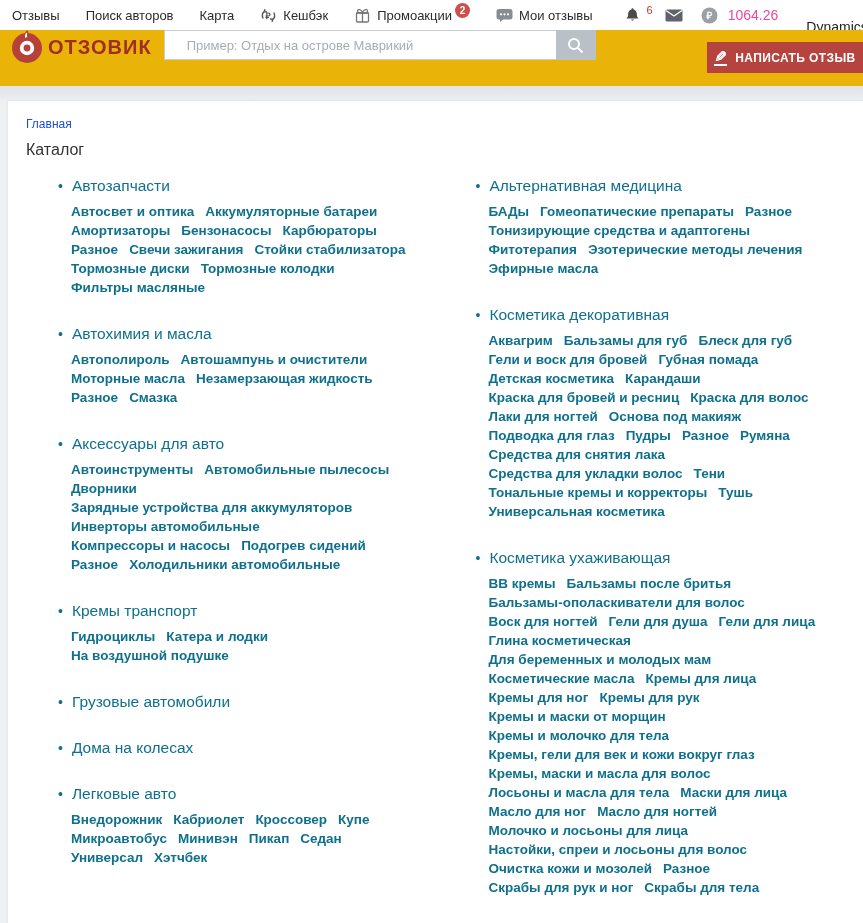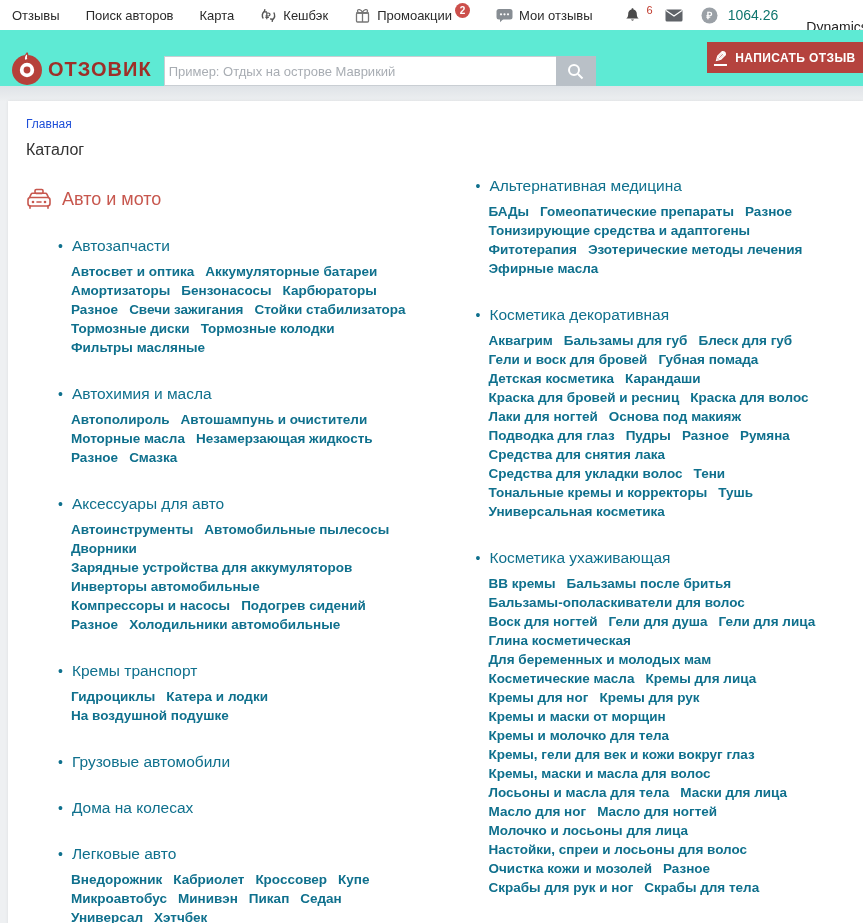--- a/index.html
+++ b/index.html
@@ -19,30 +19,30 @@
   .nav-item { display: flex; align-items: center; margin-right: 26px; cursor: pointer; white-space: nowrap; }
   .nav-item .ic { margin-right: 6px; display: inline-flex; }
   .badge {
     background: #cc4f4b; color: #fff; font-size: 10px; font-weight: bold;
     min-width: 15px; height: 15px; border-radius: 50%;
     display: inline-flex; align-items: center; justify-content: center;
     margin-left: 3px; position: relative; top: -5px;
   }
   .topbar-right { margin-left: auto; display: flex; align-items: center; }
   .bell-count { color: #c0392b; font-size: 11px; position: relative; top: -5px; margin-left: 1px; }
-  .balance { color: #0f766e; font-size: 14px; margin-left: 4px; }
+  .balance { color: #ec4899; font-size: 14px; margin-left: 4px; }
   .username { margin-left: 28px; font-size: 14px; color: #222; margin-top: 24px; }
   
-  .search-row { height: 56px; background: #5eead4; display: flex; align-items: flex-end; padding: 0 0 0 10px; position: relative; }
+  .search-row { height: 56px; background: #eab308; display: flex; align-items: flex-start; padding: 0 0 0 10px; position: relative; }
   .logo { display: flex; align-items: center; cursor: pointer; }
   .logo-text { font-size: 20px; font-weight: bold; color: #9e2f28; letter-spacing: 1px; margin-left: 4px; }
   .search-box { display: flex; margin-left: 12px; height: 30px; }
   .search-input {
     width: 392px; height: 30px; border: 1px solid #c9ced3; border-right: none;
-    padding: 0 4px; font-size: 13px; color: #444; outline: none;
+    padding: 0 22px; font-size: 13px; color: #444; outline: none;
     font-family: "Liberation Sans", sans-serif;
   }
   .search-input::placeholder { color: #a8adb3; }
   .search-btn {
     width: 40px; height: 30px; background: #b9c0c7; border: none; cursor: pointer;
     display: flex; align-items: center; justify-content: center;
   }
   .write-btn {
     position: absolute; right: 0; top: 12px;
     height: 31px; width: 156px;
@@ -186,34 +186,20 @@
 
 <div class="band"></div>
 
 <div class="content">
   <div class="breadcrumb">Главная</div>
   <h1 class="page-title">Каталог</h1>
 
   <div class="catalog">
 
     <div class="col">
-      <div class="cat-header">
-        <span class="cat-ic">
-          <svg width="26" height="24" viewBox="0 0 26 24" fill="none" stroke="#c7574e" stroke-width="1.6">
-            <rect x="9" y="2.5" width="8" height="4" rx="1.2"></rect>
-            <path d="M3.5 10.5l1.5-3.2c.3-.6.9-1 1.6-1h12.8c.7 0 1.3.4 1.6 1l1.5 3.2"></path>
-            <rect x="2" y="10.5" width="22" height="8.5" rx="2.5"></rect>
-            <path d="M4 19v2.2M22 19v2.2" stroke-linecap="round"></path>
-            <circle cx="7" cy="15" r="1.3" fill="#c7574e" stroke="none"></circle>
-            <circle cx="19" cy="15" r="1.3" fill="#c7574e" stroke="none"></circle>
-            <path d="M11 15h4" stroke-linecap="round"></path>
-          </svg>
-        </span>
-        <span class="cat-title">Авто и мото</span>
-      </div>
       <div class="sections">
   <div class="section">
     <div class="sub-title">
       <span class="bullet">•</span>
       <a>Автозапчасти</a>
     </div>
     <div class="links"><a class="cat-link">Автосвет и оптика</a><a class="cat-link">Аккумуляторные батареи</a><a class="cat-link">Амортизаторы</a><a class="cat-link">Бензонасосы</a><a class="cat-link">Карбюраторы</a><a class="cat-link">Разное</a><a class="cat-link">Свечи зажигания</a><a class="cat-link">Стойки стабилизатора</a><a class="cat-link">Тормозные диски</a><a class="cat-link">Тормозные колодки</a><a class="cat-link">Фильтры масляные</a></div>
   </div>
 
   <div class="section">

